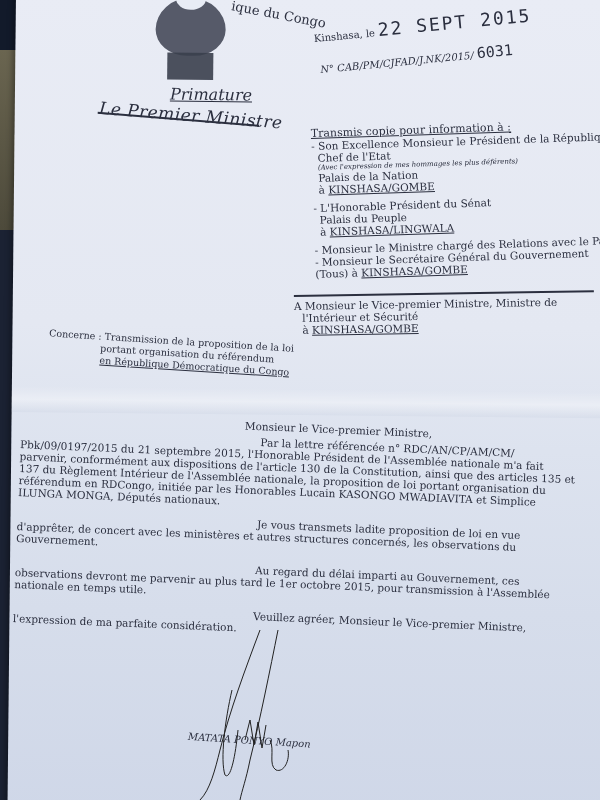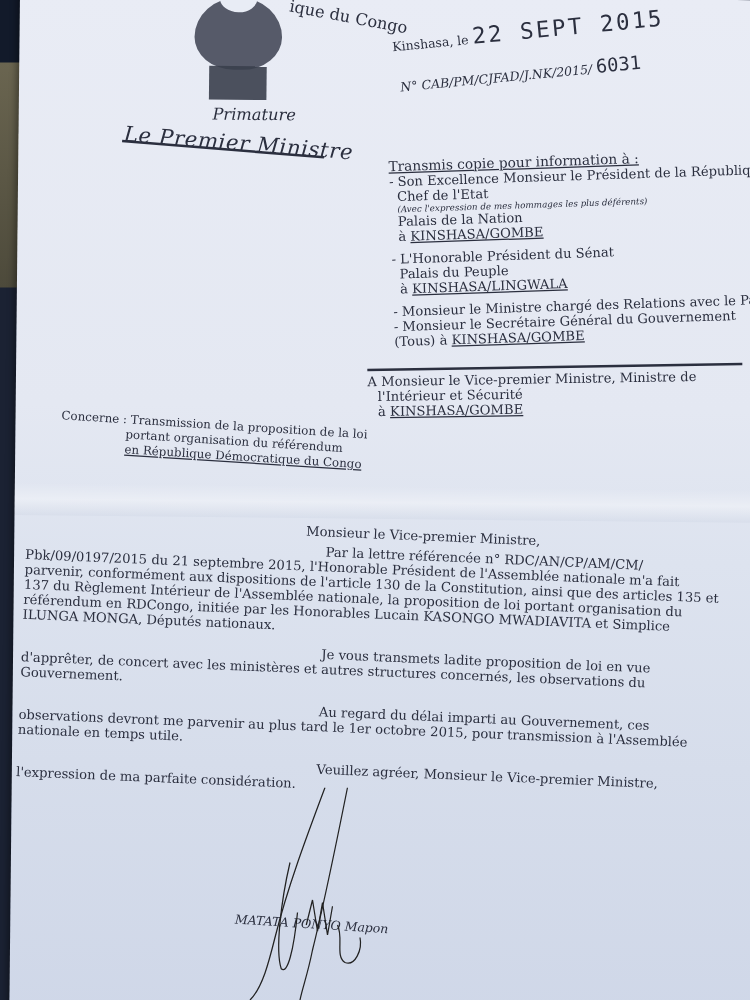--- a/index.html
+++ b/index.html
@@ -7,21 +7,21 @@
   .bg-dark{position:absolute;left:0;top:0;width:40px;height:60px;background:#121a2a;}
   .bg-table{position:absolute;left:0;top:50px;width:30px;height:180px;background:linear-gradient(180deg,#6a6550,#4d4a3b);}
   .paper{position:absolute;left:16px;top:-6px;width:600px;height:820px;background:linear-gradient(180deg,#e9ecf5 0%,#e4e8f2 40%,#dde3ef 55%,#d6ddeb 75%,#cfd7e8 100%);transform:rotate(0.6deg);transform-origin:0 0;box-shadow:-2px 0 6px rgba(0,0,0,.4);}
   .fold{position:absolute;left:0;top:392px;width:600px;height:26px;background:linear-gradient(180deg,rgba(255,255,255,0.0),rgba(255,255,255,0.35),rgba(180,190,210,0.15));}
   .c{position:absolute;color:#2b2f3f;white-space:nowrap;}
   .emblem{position:absolute;left:140px;top:2px;width:70px;height:80px;}
   .emblem .shield{position:absolute;left:0;top:0;width:70px;height:58px;background:#3c4150;border-radius:50% 50% 45% 45%/55% 55% 45% 45%;opacity:.85;}
   .emblem .notch{position:absolute;left:20px;top:-10px;width:30px;height:22px;background:#e8ecf5;border-radius:50%;}
   .emblem .base{position:absolute;left:12px;top:55px;width:46px;height:27px;background:#3a3f4c;opacity:.9;}
   .republic{left:217px;top:2px;font-size:13px;transform:rotate(10deg);transform-origin:0 0;}
-  .primature{left:155px;top:89px;font-size:13px;font-style:italic;}
+  .primature{left:155px;top:89px;font-size:16px;font-style:italic;text-decoration:underline;}
   .pm{left:85px;top:103px;font-size:17px;font-style:italic;font-family:"DejaVu Serif",serif;transform:rotate(4deg);transform-origin:0 0;letter-spacing:.5px;}
   .pm-line{position:absolute;left:83px;top:117px;width:162px;height:1.5px;background:#2b2f3f;transform:rotate(4deg);transform-origin:0 0;}
   .date-line{left:297px;top:28px;font-size:10px;transform:rotate(-6deg);transform-origin:0 0;}
   .date-line .stamp{font-family:"DejaVu Sans Mono",monospace;font-size:18px;letter-spacing:2px;}
   .ref-line{left:304px;top:62px;font-size:10px;transform:rotate(-6deg);transform-origin:0 0;font-style:italic;}
   .ref-line .num{font-family:"DejaVu Sans Mono",monospace;font-size:15px;font-style:normal;}
   .copy-block{position:absolute;left:296px;top:131px;width:300px;font-size:10.5px;transform:rotate(-2.5deg);transform-origin:0 0;color:#2b2f3f;}
   .copy-block .ttl{text-decoration:underline;font-size:11px;}
   .copy-block div{white-space:nowrap;line-height:12px;}
   .copy-block .sm{font-size:7px;font-style:italic;line-height:8px;}

